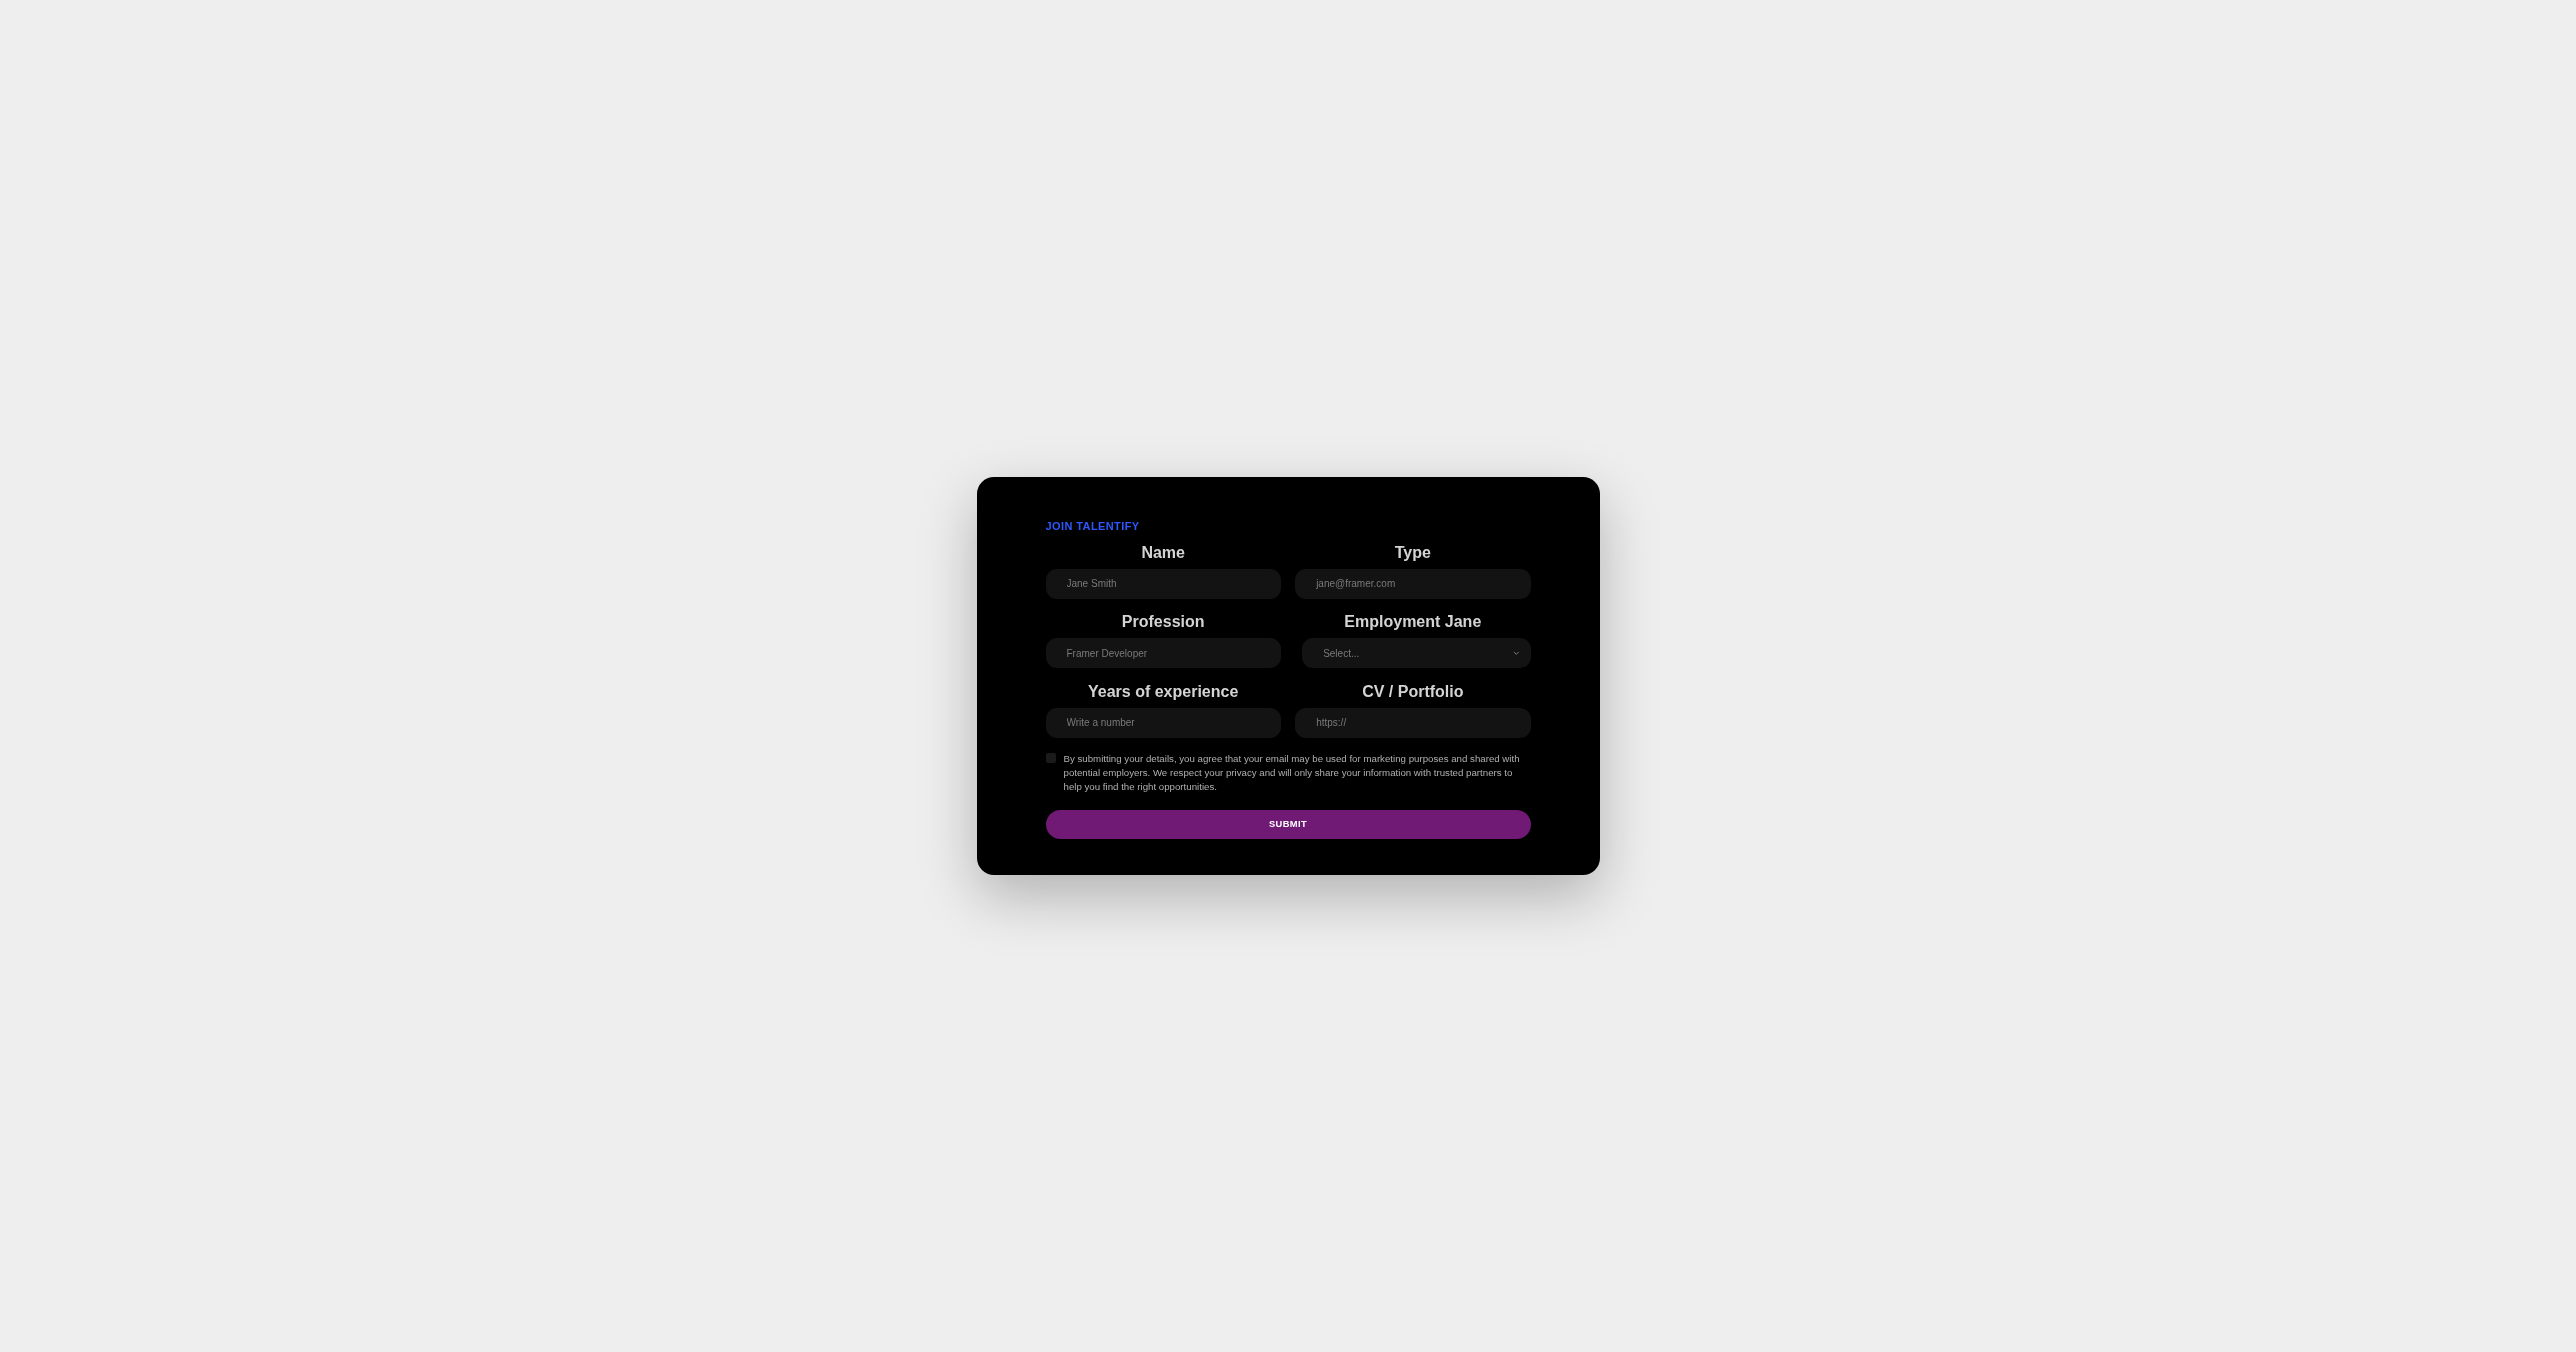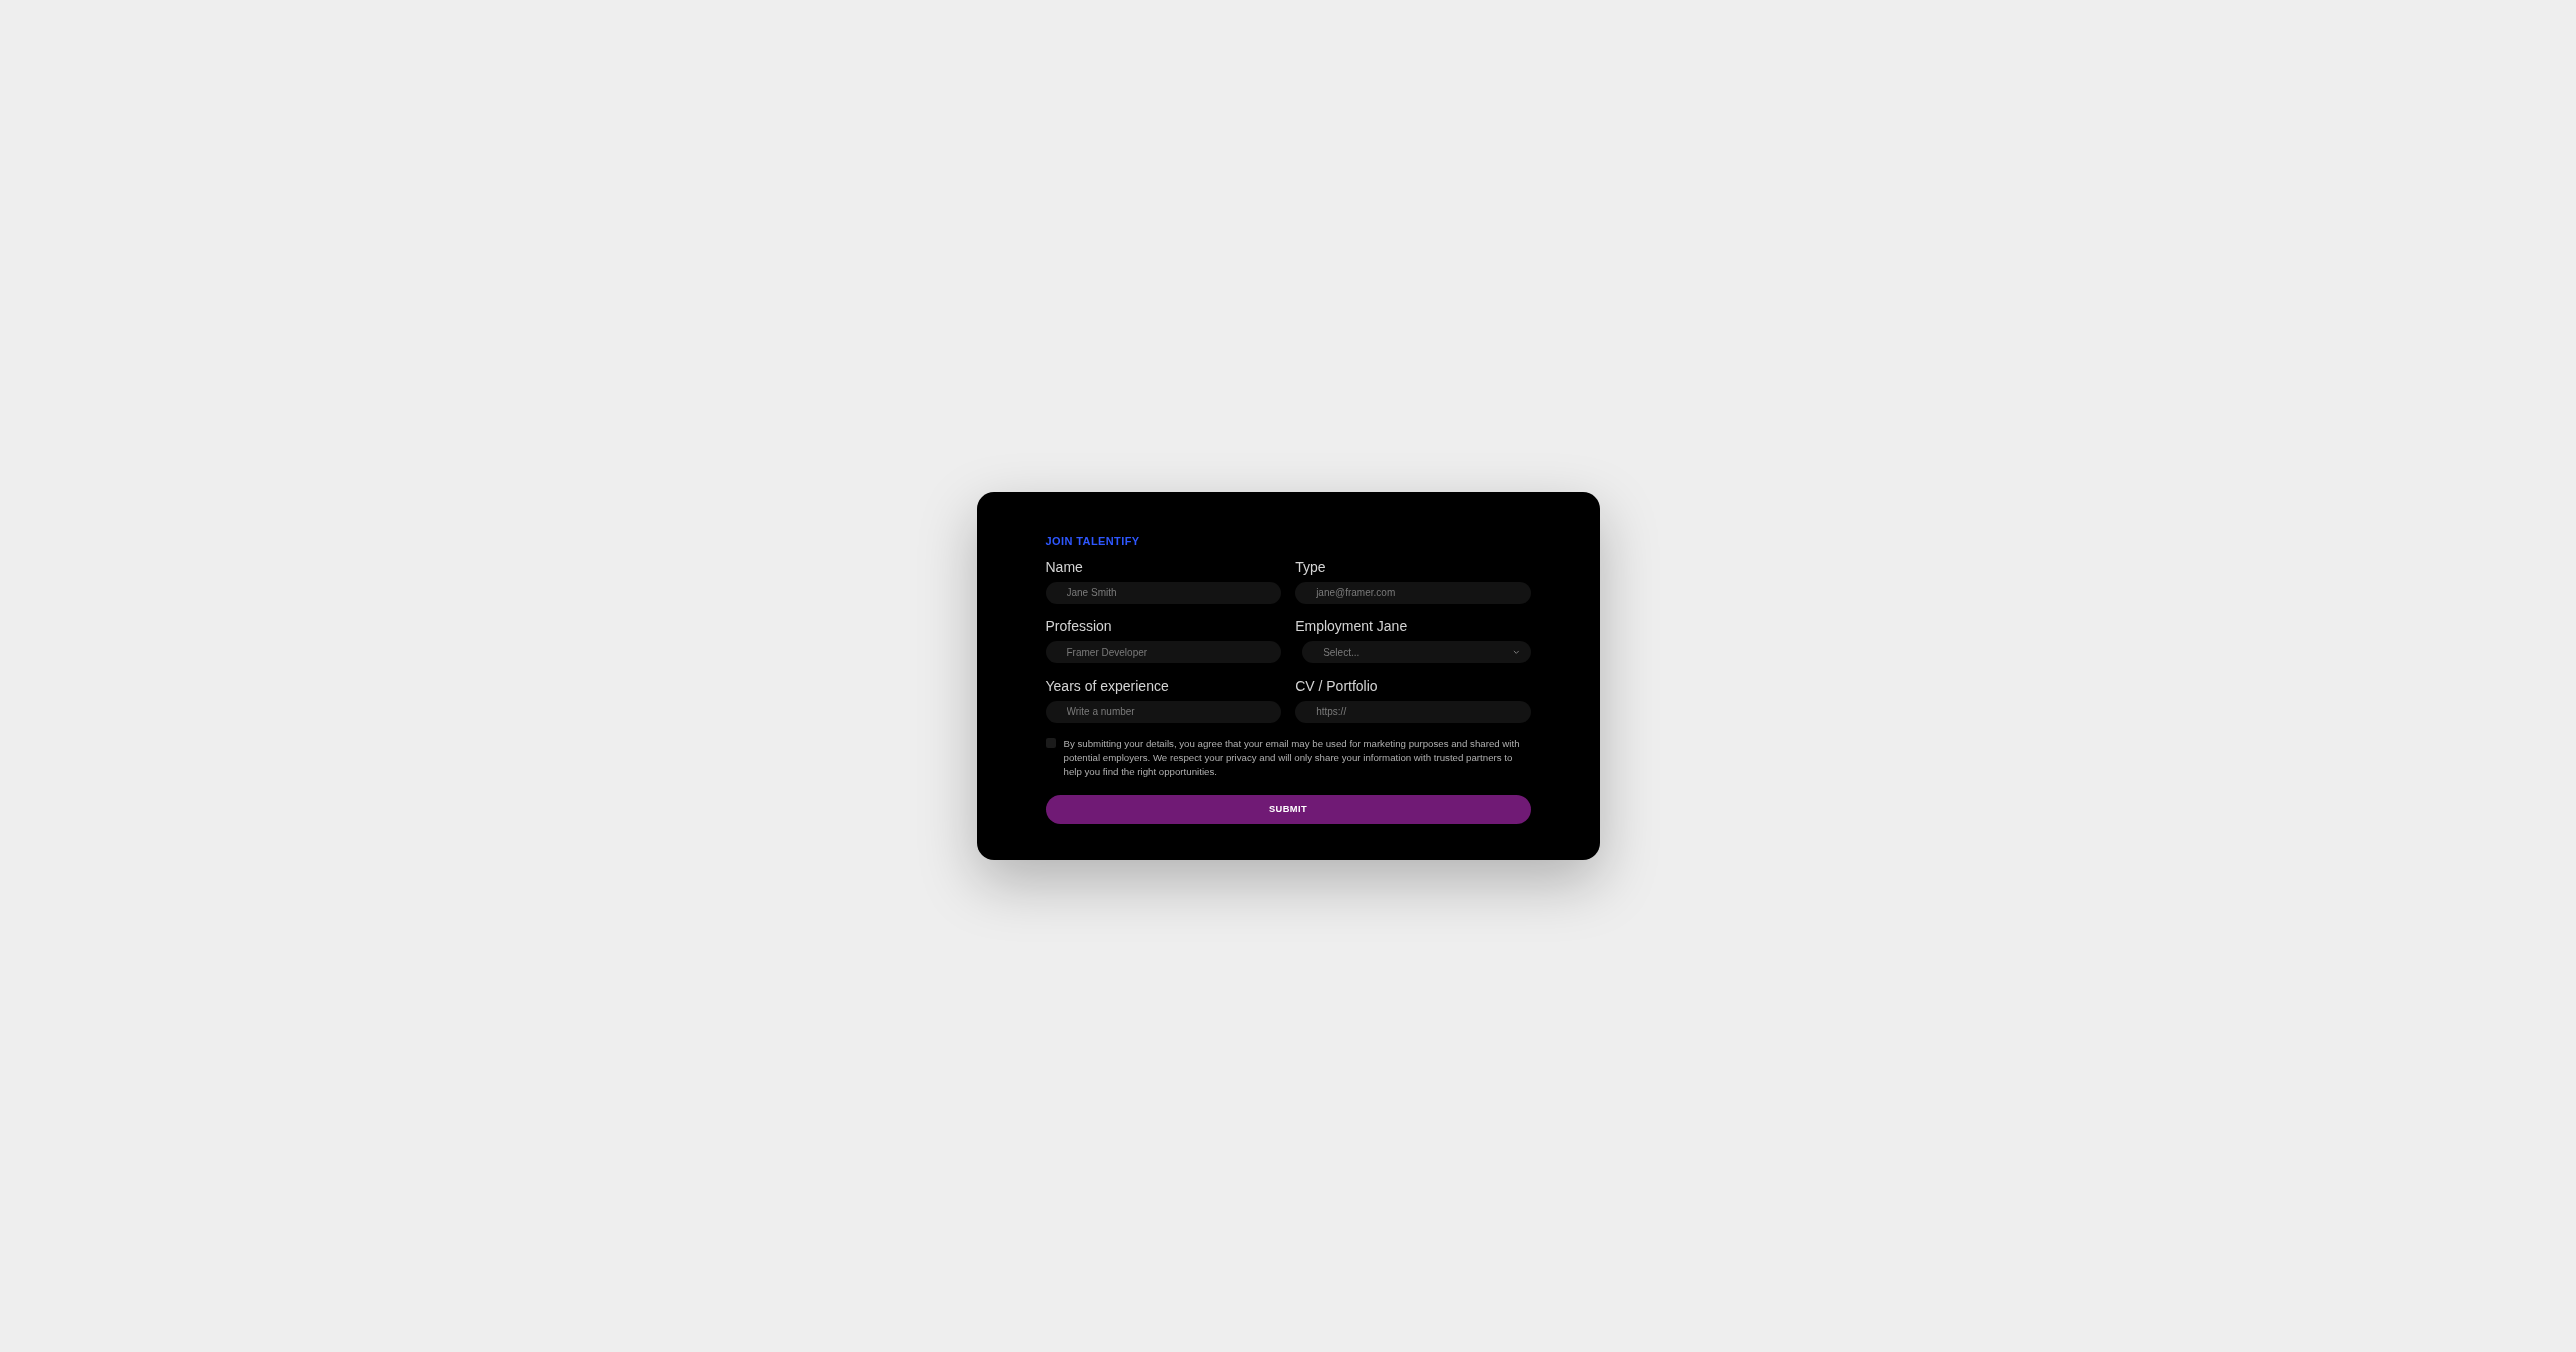--- a/index.html
+++ b/index.html
@@ -54,28 +54,29 @@
     gap: 14.3px 14.3px;
     margin-bottom: 14.3px;
   }
   .field {
     display: flex;
     flex-direction: column;
     gap: 7.2px;
   }
   .label {
     color: #d4d4d4;
-    font-size: 14px;
-    font-weight: 400;
+    font-size: 16px;
+    font-weight: 700;
+    text-align: center;
   }
   .input, .select {
     background: #131313;
     border: none;
     border-radius: 11px;
-    height: 22px;
+    height: 30px;
     padding: 0 21px;
     color: #ffffff;
     font-size: 10px;
     font-family: inherit;
     outline: none;
     width: 100%;
   }
   .input::placeholder {
     color: #7a7a7a;
   }

